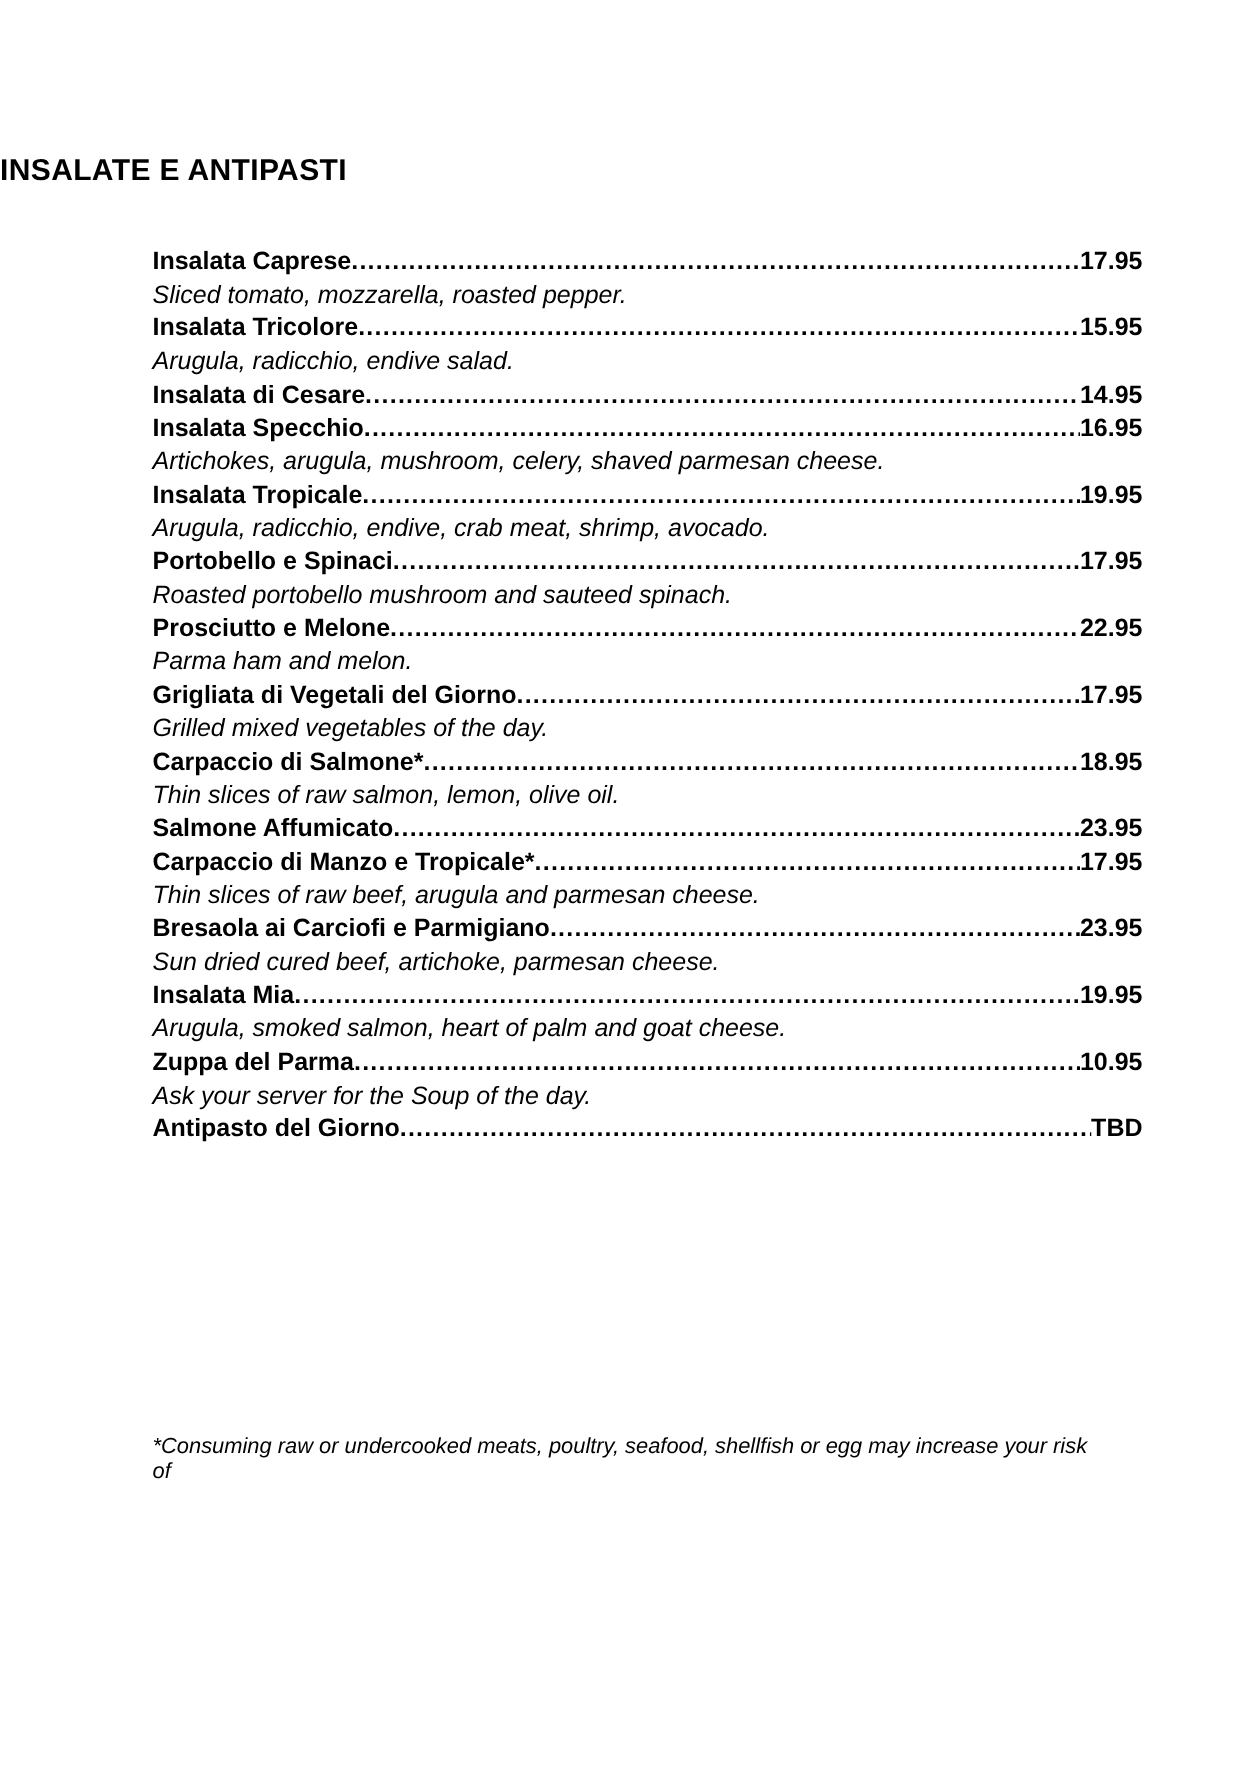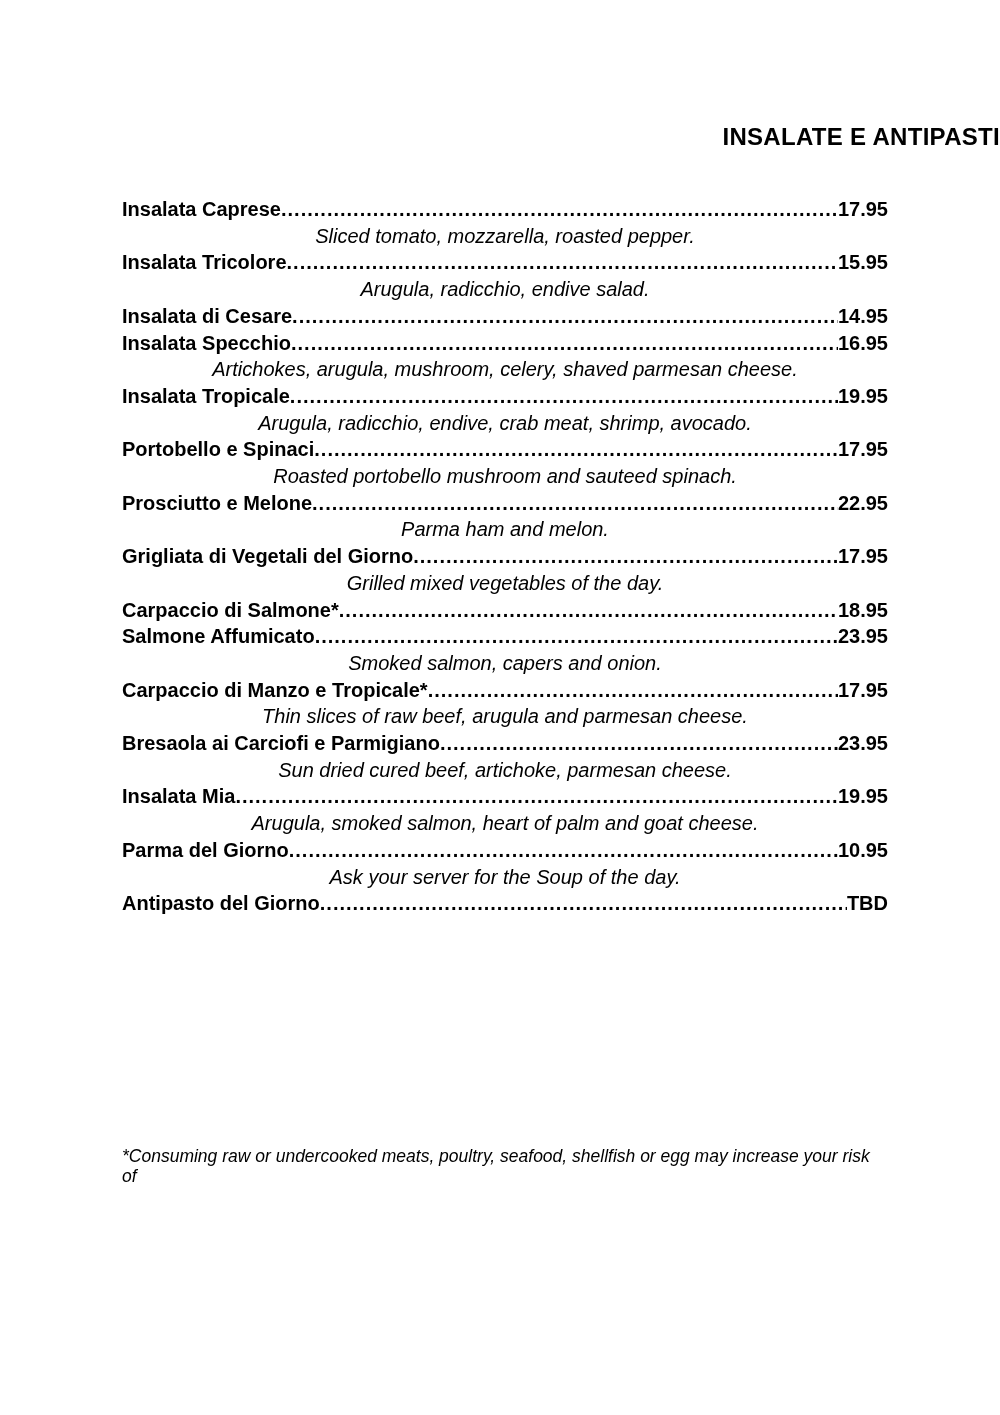--- a/index.html
+++ b/index.html
@@ -12,29 +12,28 @@
     width: 1000px;
     height: 1415px;
     background: #ffffff;
     color: #000000;
     font-family: "Liberation Sans", sans-serif;
     overflow: hidden;
   }
   .title {
     margin: 122px 0 0 0;
     padding: 0;
-    text-align: right;
+    text-align: left;
     font-size: 24px;
     line-height: 29px;
     font-weight: bold;
     letter-spacing: 0.3px;
   }
   .menu {
-    margin: 45px 112px 0 122px;
-    text-align: center;
+    margin: 45px 86px 0 122px;
   }
   .item-row {
     display: flex;
     align-items: baseline;
     font-size: 20px;
     line-height: 26.7px;
     font-weight: bold;
     white-space: nowrap;
   }
   .item-name {
@@ -118,46 +117,46 @@
         <span class="item-name">Grigliata di Vegetali del Giorno</span>
         <span class="leader">............................................................................................................................................................................................................................</span>
         <span class="item-price">17.95</span>
       </div>
       <div class="item-desc">Grilled mixed vegetables of the day.</div>
       <div class="item-row">
         <span class="item-name">Carpaccio di Salmone*</span>
         <span class="leader">............................................................................................................................................................................................................................</span>
         <span class="item-price">18.95</span>
       </div>
+      <div class="item-desc">Thin slices of raw salmon, lemon, olive oil.</div>
       <div class="item-row">
         <span class="item-name">Salmone Affumicato</span>
         <span class="leader">............................................................................................................................................................................................................................</span>
         <span class="item-price">23.95</span>
       </div>
-      <div class="item-desc">Smoked salmon, capers and onion.</div>
       <div class="item-row">
         <span class="item-name">Carpaccio di Manzo e Tropicale*</span>
         <span class="leader">............................................................................................................................................................................................................................</span>
         <span class="item-price">17.95</span>
       </div>
       <div class="item-desc">Thin slices of raw beef, arugula and parmesan cheese.</div>
       <div class="item-row">
         <span class="item-name">Bresaola ai Carciofi e Parmigiano</span>
         <span class="leader">............................................................................................................................................................................................................................</span>
         <span class="item-price">23.95</span>
       </div>
       <div class="item-desc">Sun dried cured beef, artichoke, parmesan cheese.</div>
       <div class="item-row">
         <span class="item-name">Insalata Mia</span>
         <span class="leader">............................................................................................................................................................................................................................</span>
         <span class="item-price">19.95</span>
       </div>
       <div class="item-desc">Arugula, smoked salmon, heart of palm and goat cheese.</div>
       <div class="item-row">
-        <span class="item-name">Parma del Giorno</span>
+        <span class="item-name">Zuppa del Parma</span>
         <span class="leader">............................................................................................................................................................................................................................</span>
         <span class="item-price">10.95</span>
       </div>
       <div class="item-desc">Ask your server for the Soup of the day.</div>
       <div class="item-row">
         <span class="item-name">Antipasto del Giorno</span>
         <span class="leader">............................................................................................................................................................................................................................</span>
         <span class="item-price">TBD</span>
       </div>
     </div>

